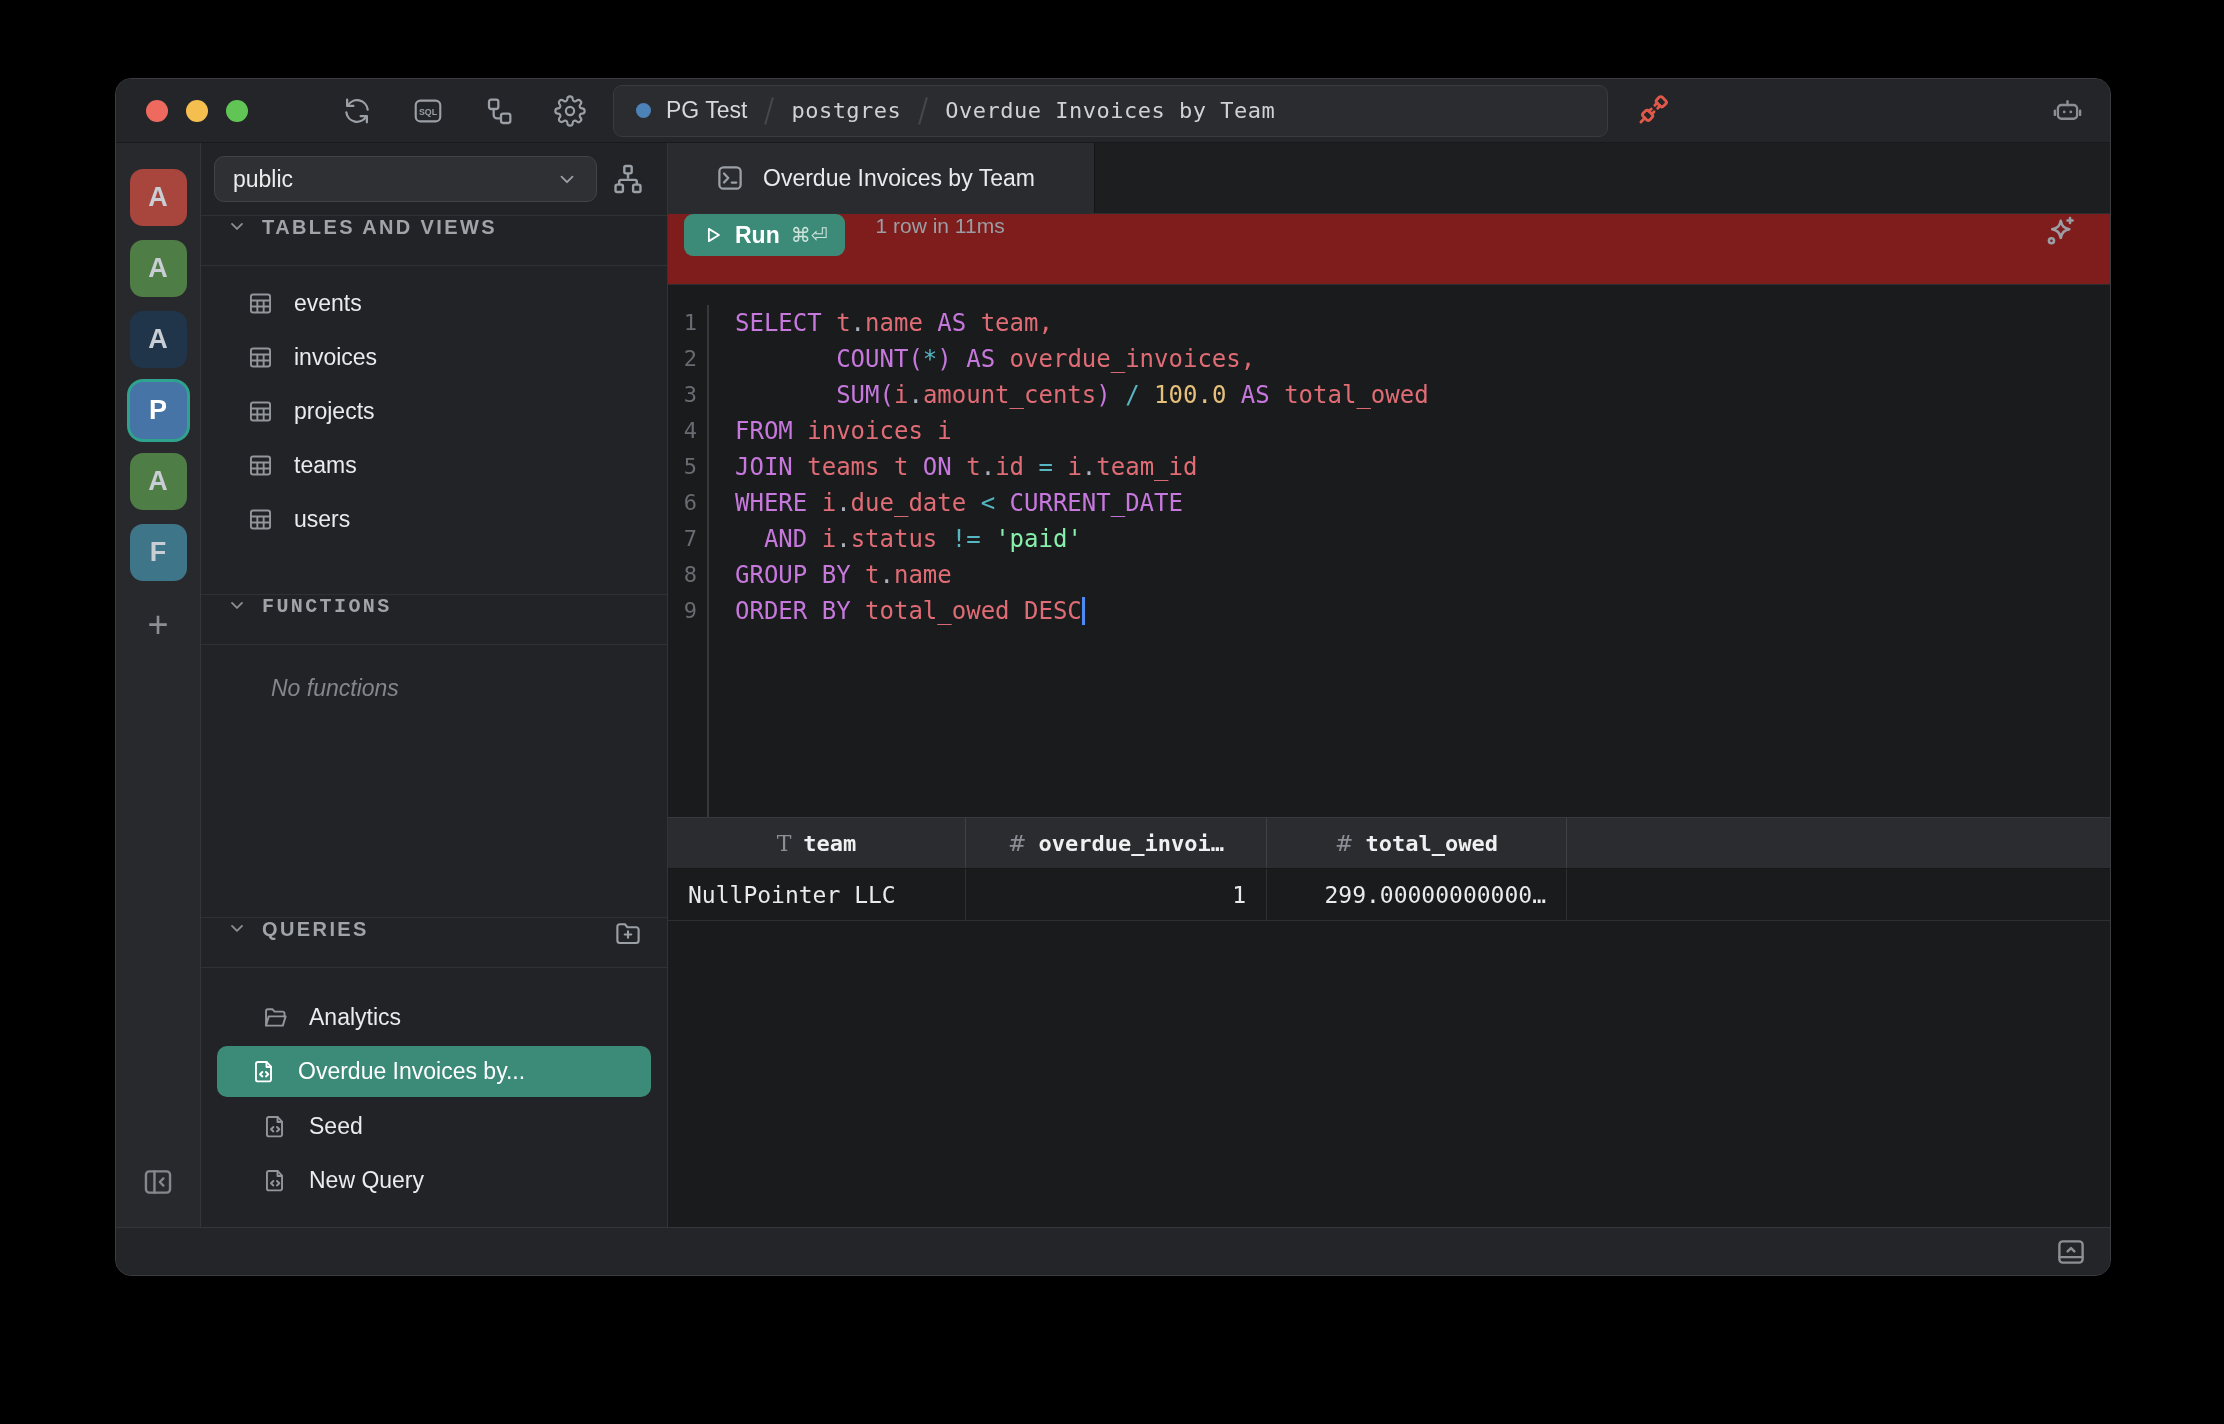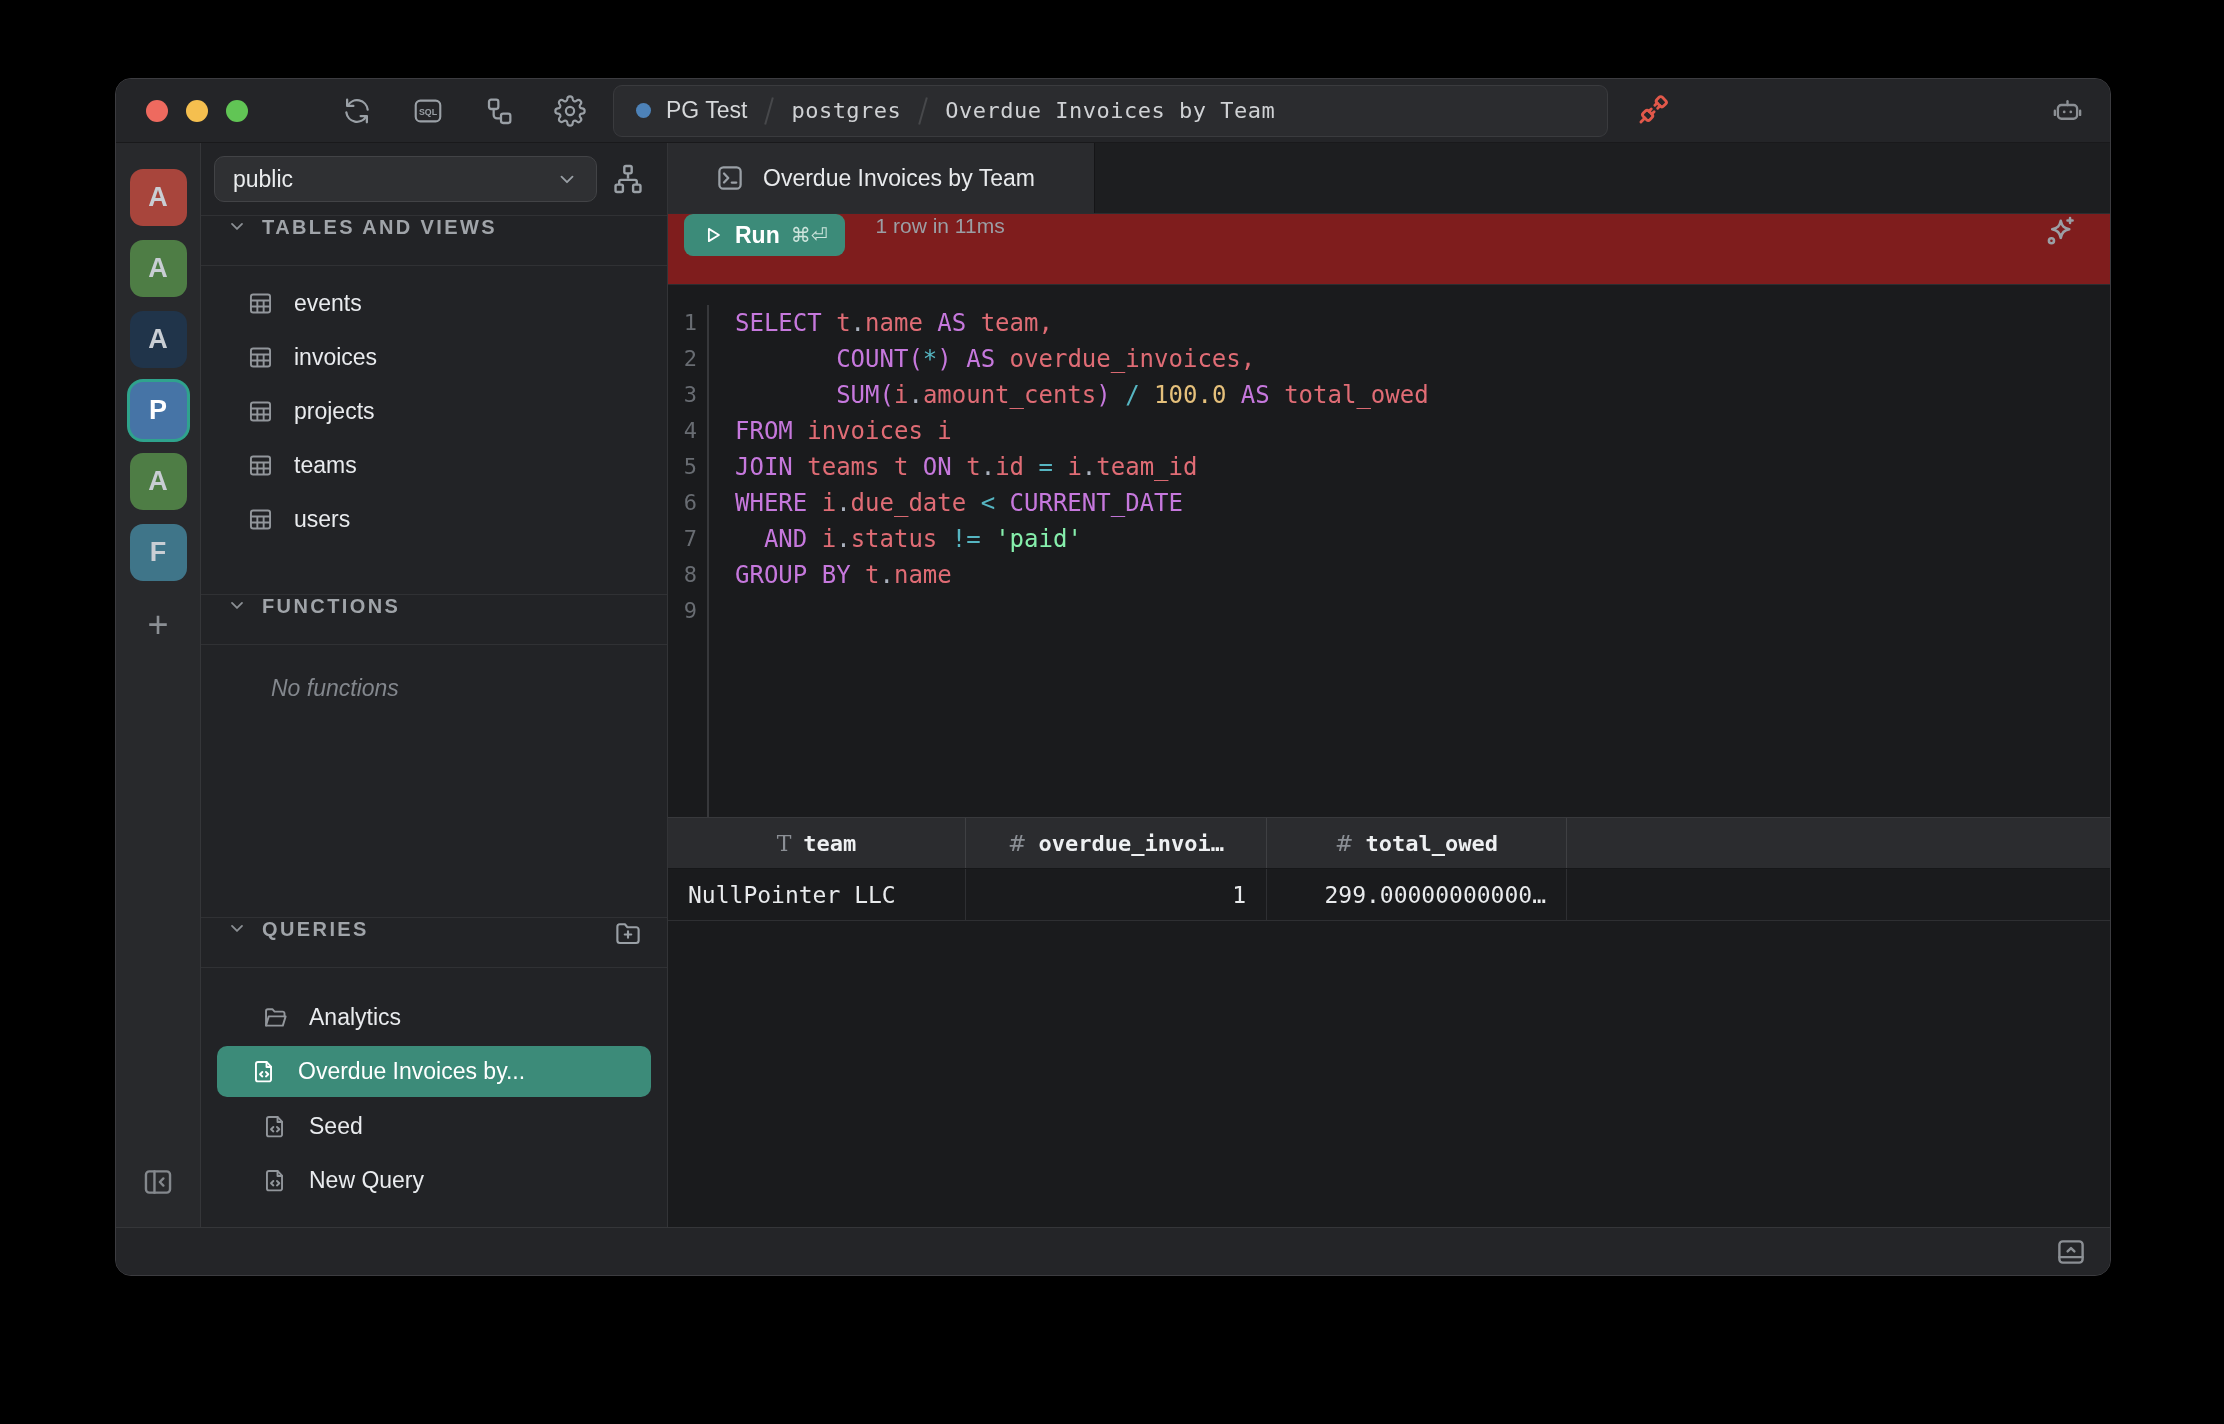--- a/index.html
+++ b/index.html
@@ -52,21 +52,21 @@
   .hier-icon { width:34px; height:34px; color:#9aa0a6; }
   .section-h { height:51px; flex:0 0 51px; border-top:1px solid #303134; border-bottom:1px solid #303134;
                display:flex; align-items:flex-start; padding:0 24px 0 26px; gap:15px; color:#a0a4a9;
                font-size:20px; font-weight:600; letter-spacing:2.4px; }
   .section-h .chev { width:20px; height:20px; color:#8b8f94; flex:0 0 20px; }
   .section-h .folder-plus { margin-left:auto; width:30px; height:30px; color:#9aa0a6; }
   .table-list { padding-top:10px;text-align:right; }
   .side-row { height:54px; display:flex; align-items:center; padding-left:46px; gap:20px; }
   .side-row .icon { width:27px; height:27px; color:#92969b; flex:0 0 27px; }
   .side-row span { font-size:23px; color:#e9ebee; }
-  .fn-section { margin-top:48px; }
+  .fn-section { margin-top:48px;font-family:Liberation Mono, monospace; }
   .fn-empty { margin:30px 0 0 70px; font-style:italic; color:#83878d; font-size:23px; }
   .side-spacer { flex:1; }
   .query-list { padding:22px 0 20px 0; }
   .q-row { height:54px; display:flex; align-items:center; padding-left:45px; gap:20px; margin:0 16px; }
   .q-row .icon { width:27px; height:27px; flex:0 0 27px; color:#92969b; }
   .q-row span { font-size:23px; color:#e9ebee; white-space:nowrap; }
   .q-row.selected { background:var(--accent); border-radius:10px; height:51px; margin:2px 16px; }
   .q-row.selected .icon, .q-row.selected span { color:#fff; }
   .q-row.indent { padding-left:34px; }
 
@@ -399,20 +399,21 @@
           </div>
         <div class="code" id="code">
             <div class="code-line"><span class="tok-kw">SELECT </span><span class="tok-id">t</span><span class="tok-pu">.</span><span class="tok-id">name</span><span class="tok-pl"> </span><span class="tok-kw">AS</span><span class="tok-pl"> </span><span class="tok-id">team</span><span class="tok-id">,</span></div>
             <div class="code-line"><span class="tok-pl">       </span><span class="tok-kw">COUNT</span><span class="tok-kw">(</span><span class="tok-op">*</span><span class="tok-kw">)</span><span class="tok-pl"> </span><span class="tok-kw">AS</span><span class="tok-pl"> </span><span class="tok-id">overdue_invoices</span><span class="tok-id">,</span></div>
             <div class="code-line"><span class="tok-pl">       </span><span class="tok-kw">SUM</span><span class="tok-kw">(</span><span class="tok-id">i</span><span class="tok-pu">.</span><span class="tok-id">amount_cents</span><span class="tok-kw">)</span><span class="tok-pl"> </span><span class="tok-op">/</span><span class="tok-pl"> </span><span class="tok-nu">100.0</span><span class="tok-pl"> </span><span class="tok-kw">AS</span><span class="tok-pl"> </span><span class="tok-id">total_owed</span></div>
             <div class="code-line"><span class="tok-kw">FROM</span><span class="tok-pl"> </span><span class="tok-id">invoices</span><span class="tok-pl"> </span><span class="tok-id">i</span></div>
             <div class="code-line"><span class="tok-kw">JOIN</span><span class="tok-pl"> </span><span class="tok-id">teams</span><span class="tok-pl"> </span><span class="tok-id">t</span><span class="tok-pl"> </span><span class="tok-kw">ON</span><span class="tok-pl"> </span><span class="tok-id">t</span><span class="tok-pu">.</span><span class="tok-id">id</span><span class="tok-pl"> </span><span class="tok-op">=</span><span class="tok-pl"> </span><span class="tok-id">i</span><span class="tok-pu">.</span><span class="tok-id">team_id</span></div>
             <div class="code-line"><span class="tok-kw">WHERE</span><span class="tok-pl"> </span><span class="tok-id">i</span><span class="tok-pu">.</span><span class="tok-id">due_date</span><span class="tok-pl"> </span><span class="tok-op">&lt;</span><span class="tok-pl"> </span><span class="tok-kw">CURRENT_DATE</span></div>
             <div class="code-line"><span class="tok-pl">  </span><span class="tok-kw">AND</span><span class="tok-pl"> </span><span class="tok-id">i</span><span class="tok-pu">.</span><span class="tok-id">status</span><span class="tok-pl"> </span><span class="tok-op">!=</span><span class="tok-pl"> </span><span class="tok-st">'paid'</span></div>
             <div class="code-line"><span class="tok-kw">GROUP BY</span><span class="tok-pl"> </span><span class="tok-id">t</span><span class="tok-pu">.</span><span class="tok-id">name</span></div>
+            <div class="code-line"><span class="tok-kw">ORDER BY</span><span class="tok-pl"> </span><span class="tok-id">total_owed</span><span class="tok-pl"> </span><span class="tok-id">DESC</span><span class="cursor"></span></div>
           </div>
       </div>
 
       <div class="results">
         <div class="res-head" id="res-head">
             <div class="res-h-cell" style="width: 298px; flex: 0 0 298px;">
               <span class="t-ico">T</span>
               <span class="h-lab">team</span>
             </div>
             <div class="res-h-cell" style="width: 301px; flex: 0 0 301px;">

